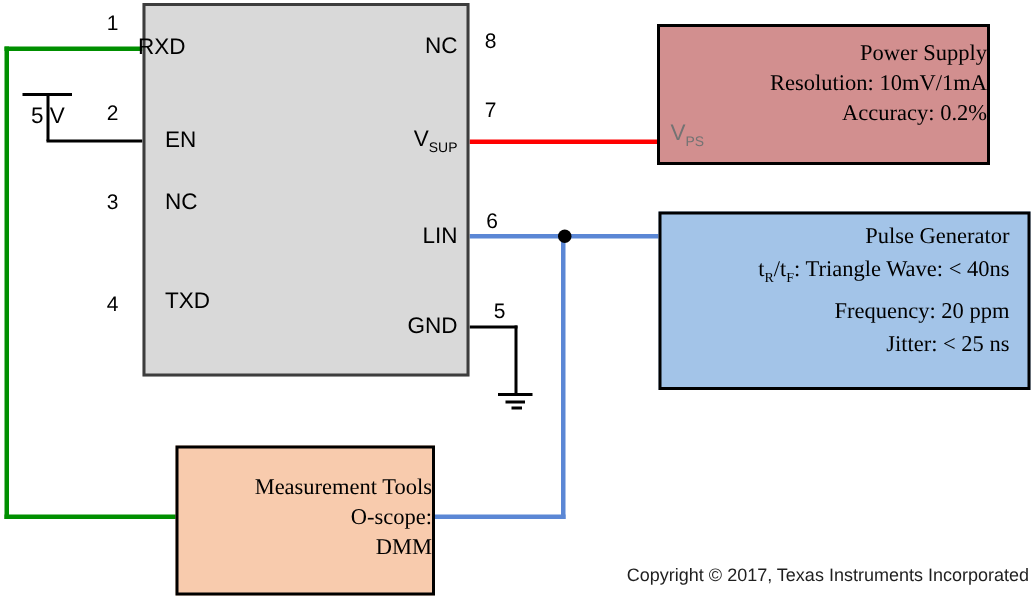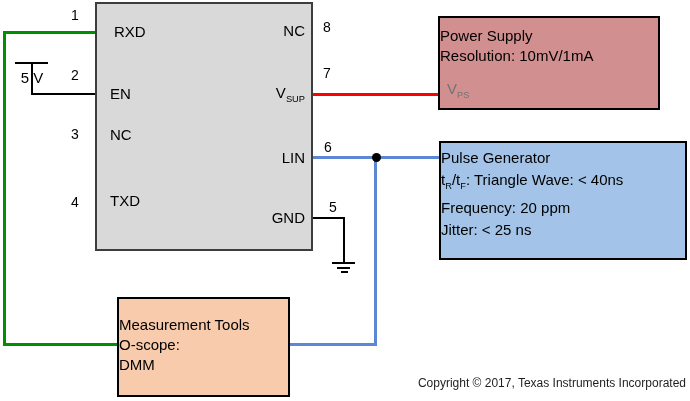--- a/index.html
+++ b/index.html
@@ -13,21 +13,21 @@
   .pulse-box{background:#a3c4e8;}
   .measure-box{background:#f8cbad;}
   .wire{position:absolute;}
   .green{background:#008f00;}
   .red{background:#ff0000;}
   .blue{background:#5b87d5;}
   .black{background:#000;}
   .pin-label{position:absolute;font-size:15px;line-height:16px;white-space:nowrap;}
   .pin-label.right{text-align:right;width:85px;left:220px;}
   .pin-num{position:absolute;font-size:14px;line-height:14px;width:14px;text-align:center;}
-  .box-text{position:absolute;text-align:left;}
+  .box-text{position:absolute;text-align:right;font-family:Liberation Serif, serif;}
   .power-text{left:440px;top:26px;width:218px;font-size:15px;line-height:20px;}
   .pulse-text{left:441px;top:147px;width:232px;font-size:15px;line-height:22px;}
   .measure-text{left:119px;top:315px;width:169px;font-size:15px;line-height:20px;}
   .supply-label{position:absolute;left:12px;top:36px;width:40px;text-align:center;font-size:15px;line-height:16px;margin-top:34px;}
   .vps-label{position:absolute;left:447px;top:81px;font-size:15px;line-height:16px;color:#737373;}
   sub{font-size:0.62em;}
   .junction{position:absolute;left:372px;top:153px;width:9px;height:9px;border-radius:50%;background:#000;}
   .copyright{position:absolute;right:4px;top:376px;font-size:12px;line-height:14px;color:#1f1f1f;white-space:nowrap;}
 </style>
 </head>
@@ -52,21 +52,21 @@
   <div class="junction"></div>
 
   <div class="wire black" style="left:313px;top:217px;width:32px;height:2px;"></div>
   <div class="wire black" style="left:343px;top:217px;width:2px;height:46px;"></div>
   <div class="wire black" style="left:332px;top:262px;width:23px;height:2px;"></div>
   <div class="wire black" style="left:337px;top:267px;width:13px;height:2px;"></div>
   <div class="wire black" style="left:341px;top:271px;width:7px;height:2px;"></div>
 
   <div class="rect ic-block" style="left:95px;top:2px;width:218px;height:249px;"></div>
 
-  <div class="pin-label" style="left:114px;top:24px;">RXD</div>
+  <div class="pin-label" style="left:92px;top:24px;">RXD</div>
   <div class="pin-label" style="left:110px;top:86px;">EN</div>
   <div class="pin-label" style="left:110px;top:127px;">NC</div>
   <div class="pin-label" style="left:110px;top:193px;text-align:right;">TXD</div>
 
   <div class="pin-label right" style="top:23px;">NC</div>
   <div class="pin-label right" style="top:85px;"><span>V</span><sub>SUP</sub></div>
   <div class="pin-label right" style="top:210px;">GND</div>
   <div class="pin-label right" style="top:150px;">LIN</div>
 
   <div class="pin-num" style="left:68px;top:8px;">1</div>
@@ -75,20 +75,21 @@
   <div class="pin-num" style="left:68px;top:195px;">4</div>
   <div class="pin-num" style="left:320px;top:20px;">8</div>
   <div class="pin-num" style="left:320px;top:66px;">7</div>
   <div class="pin-num" style="left:321px;top:140px;">6</div>
   <div class="pin-num" style="left:326px;top:200px;">5</div>
 
   <div class="rect power-box" style="left:438px;top:16px;width:222px;height:94px;"></div>
   <div class="box-text power-text">
     <div>Power Supply</div>
     <div>Resolution: 10mV/1mA</div>
+    <div>Accuracy: 0.2%</div>
   </div>
   <div class="vps-label"><span>V</span><sub>PS</sub></div>
 
   <div class="rect pulse-box" style="left:439px;top:141px;width:248px;height:119px;"></div>
   <div class="box-text pulse-text">
     <div>Pulse Generator</div>
     <div><span>t</span><sub>R</sub><span>/t</span><sub>F</sub><span>: Triangle Wave: &lt; 40ns</span></div>
     <div>Frequency: 20 ppm</div>
     <div>Jitter: &lt; 25 ns</div>
   </div>

